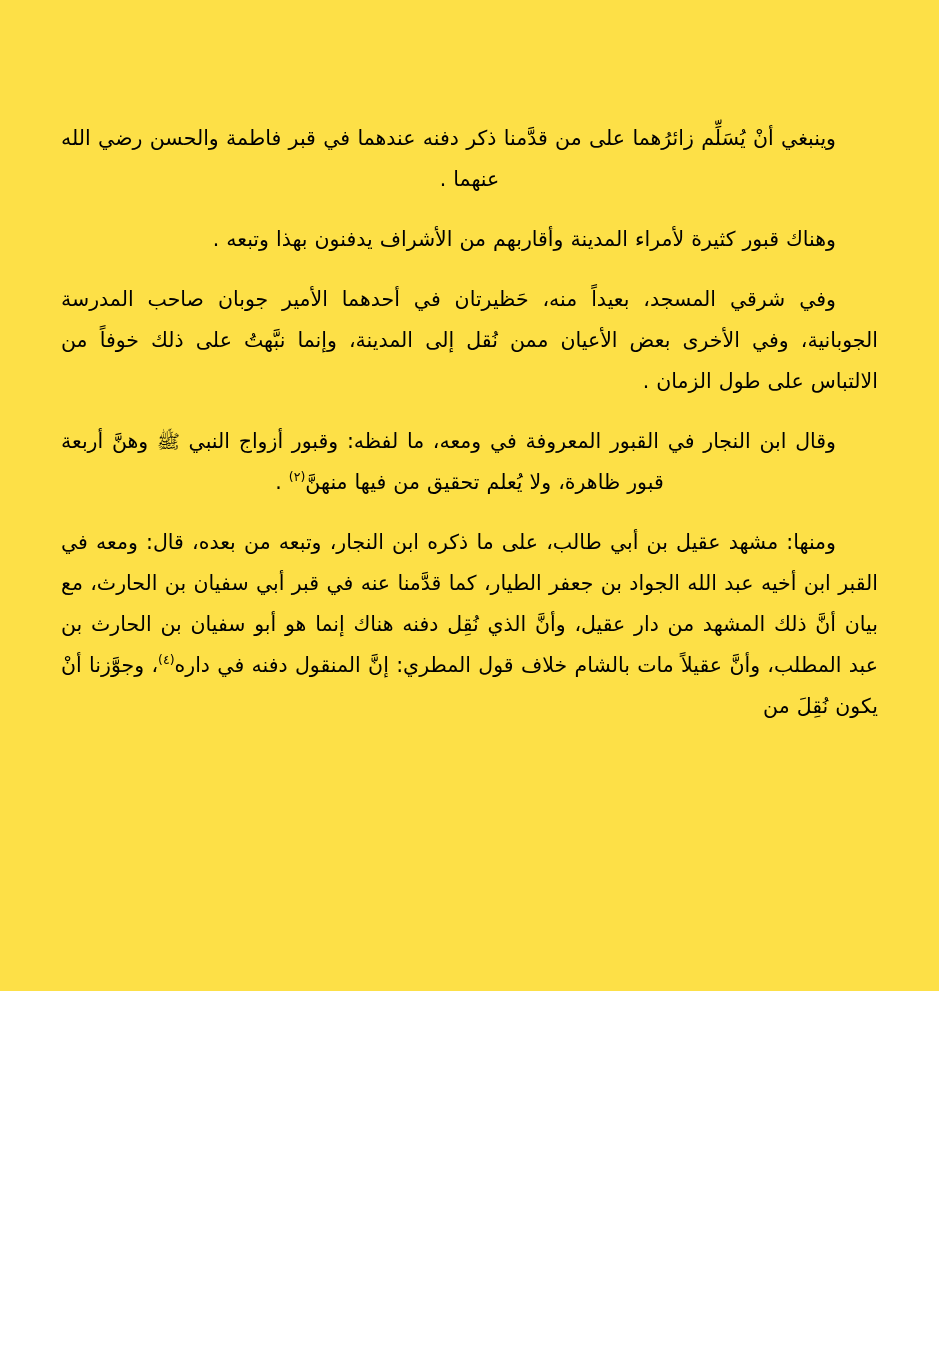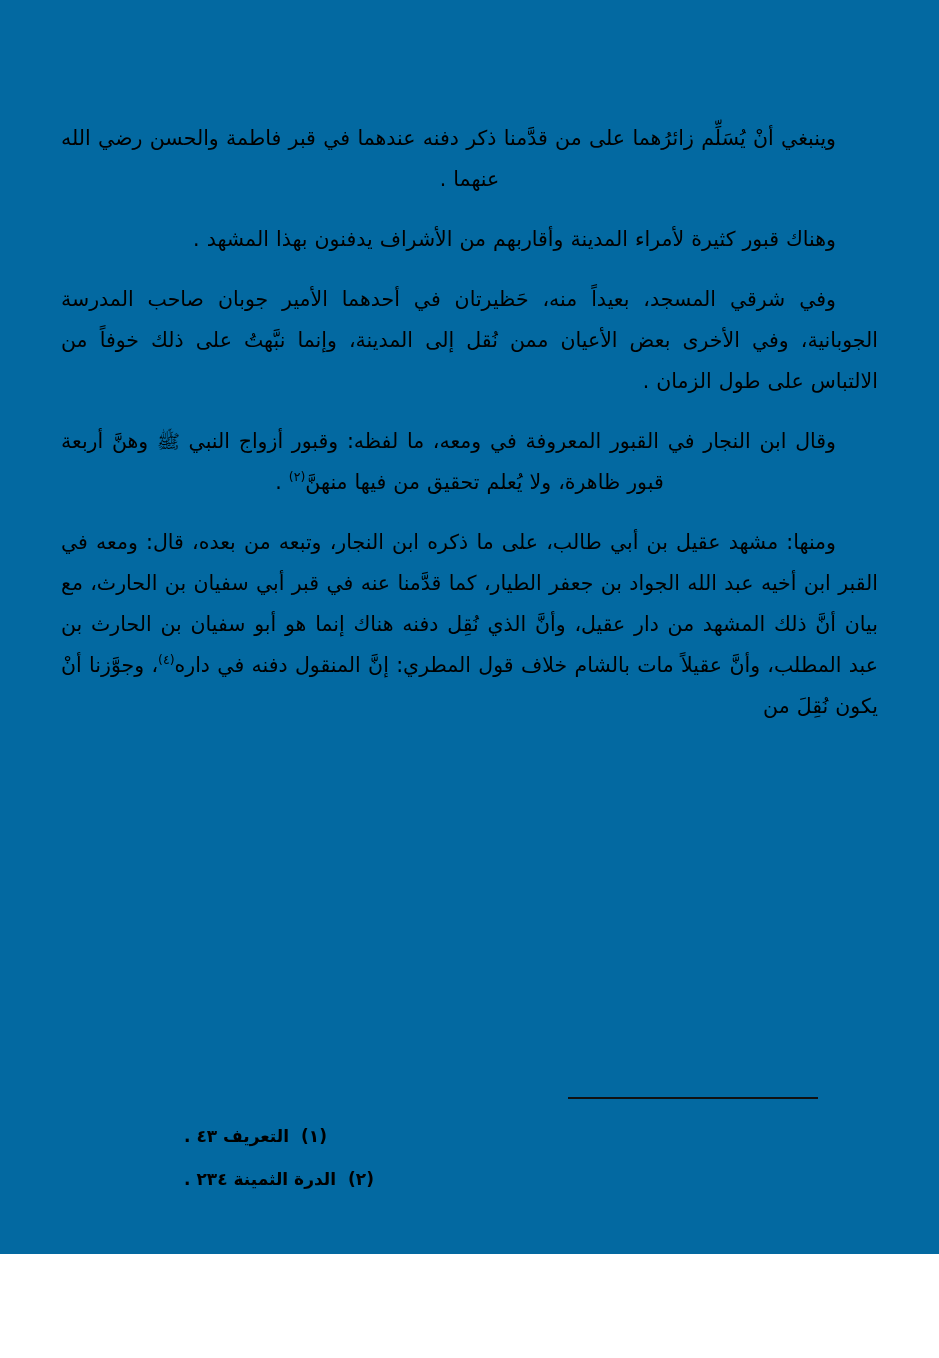--- a/index.html
+++ b/index.html
@@ -9,22 +9,22 @@
     background: #ffffff;
   }
   body {
     font-family: "DejaVu Sans", "Liberation Sans", sans-serif;
     color: #000000;
   }
 
   .page {
     position: relative;
     width: 939px;
-    height: 1254px;
-    background: #0369a1;
+    height: 991px;
+    background: #fde047;
     overflow: hidden;
     margin: 0 auto;
     box-sizing: border-box;
   }
 
   
   .body-block {
     position: absolute;
     top: 118px;
     right: 61px;
@@ -128,21 +128,21 @@
 
 <div class="page">
 
   <div class="body-block">
 
     <p class="para last-centered">
       <span>وينبغي أنْ يُسَلِّم زائرُهما على من قدَّمنا ذكر دفنه عندهما في قبر فاطمة والحسن رضي الله عنهما .</span>
     </p>
 
     <p class="para last-right">
-      <span>وهناك قبور كثيرة لأمراء المدينة وأقاربهم من الأشراف يدفنون بهذا المشهد .</span>
+      <span>وهناك قبور كثيرة لأمراء المدينة وأقاربهم من الأشراف يدفنون بهذا وتبعه .</span>
     </p>
 
 
     <p class="para last-right">
       <span>وفي شرقي المسجد، بعيداً منه، حَظيرتان في أحدهما الأمير جوبان صاحب المدرسة الجوبانية، وفي الأخرى بعض الأعيان ممن نُقل إلى المدينة، وإنما نبَّهتُ على ذلك خوفاً من الالتباس على طول الزمان .</span>
     </p>
 
 
     <p class="para last-centered">
       <span>وقال ابن النجار في القبور المعروفة في ومعه، ما لفظه: وقبور أزواج النبي </span><span class="honorific">ﷺ</span><span> وهنَّ أربعة قبور ظاهرة، ولا يُعلم تحقيق من فيها منهنَّ</span><span class="fn-ref">(٢)</span><span> .</span>

